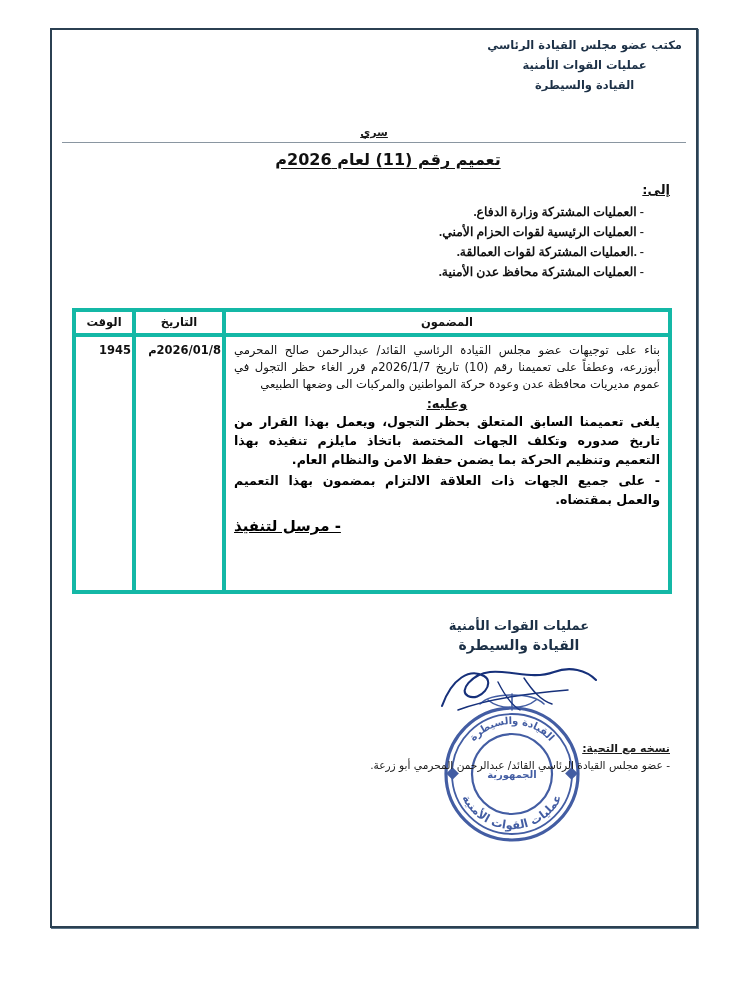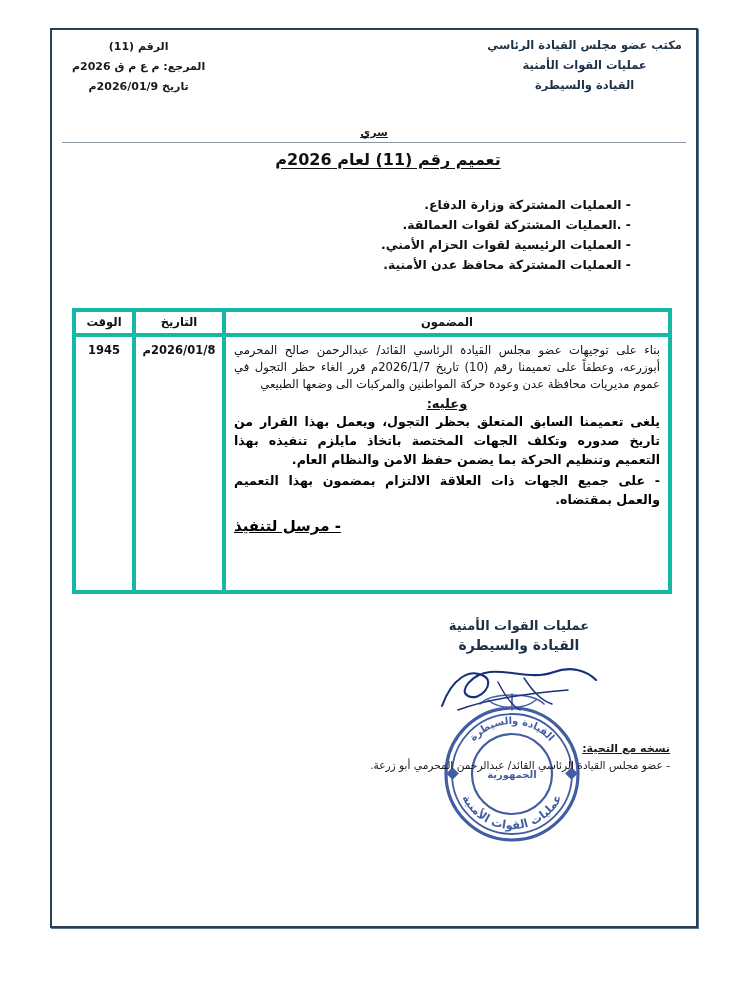--- a/index.html
+++ b/index.html
@@ -105,22 +105,23 @@
     color: #111;
   }
   #recipients .to-label {
     font-size: 13px;
     font-weight: bold;
     text-decoration: underline;
     margin-bottom: 5px;
   }
   #recipients ul {
     list-style: none;
-    margin: 13px;
+    margin: 0;
     padding: 0 26px 0 0;
+    font-family: Liberation Serif, serif;
   }
   #recipients li {
     font-size: 12.4px;
     font-weight: bold;
     line-height: 1.62;
     white-space: nowrap;
   }
 
   
   #content-table {
@@ -143,21 +144,20 @@
     font-weight: bold;
     padding: 3px 2px 4px;
     vertical-align: middle;
     background: #fff;
   }
   .col-time    { width: 52px; }
   .col-date    { width: 82px; }
   .col-content { width: auto; }
 
   td.cell-time, td.cell-date {
-    text-align: center;
     font-size: 11.5px;
     font-weight: bold;
     padding-top: 6px;
     white-space: nowrap;
   }
   td.cell-content {
     padding: 5px 8px 10px 8px;
     height: 238px;
   }
 
@@ -259,36 +259,32 @@
 
 <div id="page-sheet">
   <div id="page-frame">
 
     <div class="hdr hdr-right">
       <div>مكتب عضو مجلس القيادة الرئاسي</div>
       <div>عمليات القوات الأمنية</div>
       <div>القيادة والسيطرة</div>
     </div>
 
-    <div class="hdr hdr-left">
-      <div>الرقم (11)</div>
-      <div>المرجع: م ع م ق 2026م</div>
-      <div>تاريخ 2026/01/9م</div>
-    </div>
 
     <div id="secret-mark">سري</div>
     <div id="hdr-rule"></div>
 
     <div id="doc-title">تعميم رقم (11) لعام 2026م</div>
 
     <div id="recipients">
+      <div class="to-label">إلى:</div>
       <ul>
         <li>- العمليات المشتركة وزارة الدفاع.</li>
+        <li>- العمليات الرئيسية لقوات الحزام الأمني.</li>
         <li>- .العمليات المشتركة لقوات العمالقة.</li>
-        <li>- العمليات الرئيسية لقوات الحزام الأمني.</li>
         <li>- العمليات المشتركة محافظ عدن الأمنية.</li>
       </ul>
     </div>
 
     <table id="content-table">
       <thead>
         <tr>
           <th class="col-content">المضمون</th>
           <th class="col-date">التاريخ</th>
           <th class="col-time">الوقت</th>

